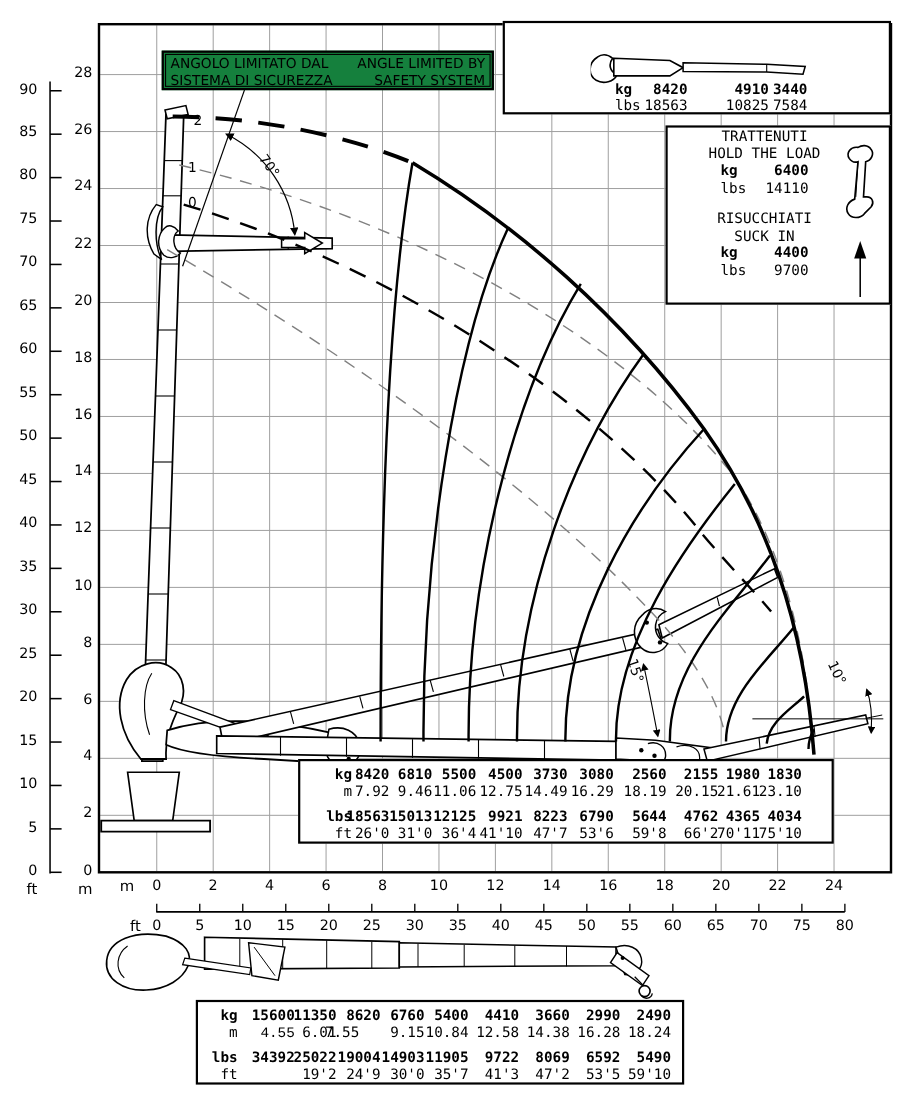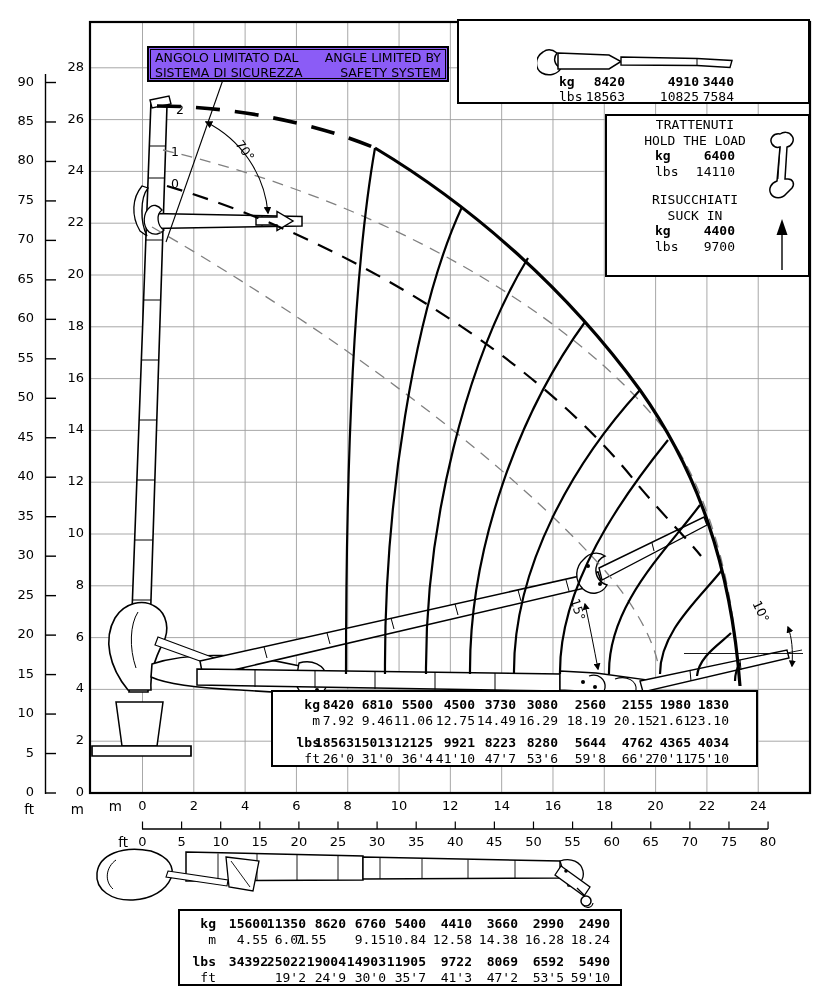--- a/index.html
+++ b/index.html
@@ -13,21 +13,21 @@
   .box{position:absolute;background:#fff;border:2.2px solid #000;box-sizing:border-box}
   
   #title-box{left:457px;top:19px;width:353px;height:85px;border-width:2.5px}
   #tb-title{position:absolute;left:0;right:0;top:5px;text-align:center;font-weight:bold;
             font-size:15.5px;letter-spacing:.2px;white-space:pre}
   .mono{font-family:"DejaVu Sans Mono","Liberation Mono",monospace}
   .tb-lab{position:absolute;left:100px;font-size:13px}
   .tb-val{position:absolute;width:70px;text-align:right;font-size:13px}
   .bold{font-weight:bold}
   
-  #safety-box{left:147px;top:46px;width:302px;height:36px;border:2px solid #000;padding:1px;background:#8b5cf6;position:absolute;box-sizing:border-box}
+  #safety-box{left:147px;top:46px;width:302px;height:36px;border:2px solid #000;padding:1px;background:#15803d;position:absolute;box-sizing:border-box}
   #safety-inner{border:1px solid #000;height:100%;box-sizing:border-box;display:flex;
                 justify-content:space-between;padding:0 4px;font-size:12.5px;line-height:15px}
   #safety-inner .rt{text-align:right}
   
   #info-box{left:605px;top:114px;width:205px;height:163px;border-width:2.5px;
             font-family:"DejaVu Sans Mono","Liberation Mono",monospace;font-size:13px;line-height:15.5px}
   #ib-col{position:absolute;left:4px;top:1px;width:168px;text-align:center}
   .ib-row{display:flex;justify-content:space-between;width:80px;margin:0 auto}
   .ib-gap{height:13px}
   #ib-icons{position:absolute;right:6px;top:10px}
@@ -354,21 +354,21 @@
       <div class="tcell" style="left: 263px; top: 21px;">18.19</div>
       <div class="tcell" style="left: 310px; top: 21px;">20.15</div>
       <div class="tcell" style="left: 348px; top: 21px;">21.61</div>
       <div class="tcell" style="left: 386px; top: 21px;">23.10</div>
       <div class="tlab bold" style="left: 7px; top: 43px;">lbs</div>
       <div class="tcell bold" style="left: 11px; top: 43px;">18563</div>
       <div class="tcell bold" style="left: 50px; top: 43px;">15013</div>
       <div class="tcell bold" style="left: 90px; top: 43px;">12125</div>
       <div class="tcell bold" style="left: 132px; top: 43px;">9921</div>
       <div class="tcell bold" style="left: 173px; top: 43px;">8223</div>
-      <div class="tcell bold" style="left: 215px; top: 43px;">8280</div>
+      <div class="tcell bold" style="left: 215px; top: 43px;">6790</div>
       <div class="tcell bold" style="left: 263px; top: 43px;">5644</div>
       <div class="tcell bold" style="left: 310px; top: 43px;">4762</div>
       <div class="tcell bold" style="left: 348px; top: 43px;">4365</div>
       <div class="tcell bold" style="left: 386px; top: 43px;">4034</div>
       <div class="tlab" style="left: 7px; top: 59px;">ft</div>
       <div class="tcell" style="left: 11px; top: 59px;">26'0</div>
       <div class="tcell" style="left: 50px; top: 59px;">31'0</div>
       <div class="tcell" style="left: 90px; top: 59px;">36'4</div>
       <div class="tcell" style="left: 132px; top: 59px;">41'10</div>
       <div class="tcell" style="left: 173px; top: 59px;">47'7</div>
@@ -383,21 +383,21 @@
       <div class="tcell bold" style="left: 18px; top: 5px;">15600</div>
       <div class="tcell bold" style="left: 56px; top: 5px;">11350</div>
       <div class="tcell bold" style="left: 96px; top: 5px;">8620</div>
       <div class="tcell bold" style="left: 136px; top: 5px;">6760</div>
       <div class="tcell bold" style="left: 176px; top: 5px;">5400</div>
       <div class="tcell bold" style="left: 222px; top: 5px;">4410</div>
       <div class="tcell bold" style="left: 268px; top: 5px;">3660</div>
       <div class="tcell bold" style="left: 314px; top: 5px;">2990</div>
       <div class="tcell bold" style="left: 360px; top: 5px;">2490</div>
       <div class="tlab" style="left: -4px; top: 21px;">m</div>
-      <div class="tcell" style="left: 18px; top: 21px;">4.55</div>
+      <div class="tcell" style="left: 18px; top: 21px; font-family: Liberation Mono, monospace;">4.55</div>
       <div class="tcell" style="left: 56px; top: 21px;">6.01</div>
       <div class="tcell" style="left: 96px; top: 21px; text-align: center;">7.55</div>
       <div class="tcell" style="left: 136px; top: 21px;">9.15</div>
       <div class="tcell" style="left: 176px; top: 21px;">10.84</div>
       <div class="tcell" style="left: 222px; top: 21px;">12.58</div>
       <div class="tcell" style="left: 268px; top: 21px;">14.38</div>
       <div class="tcell" style="left: 314px; top: 21px;">16.28</div>
       <div class="tcell" style="left: 360px; top: 21px;">18.24</div>
       <div class="tlab bold" style="left: -4px; top: 43px;">lbs</div>
       <div class="tcell bold" style="left: 18px; top: 43px;">34392</div>

